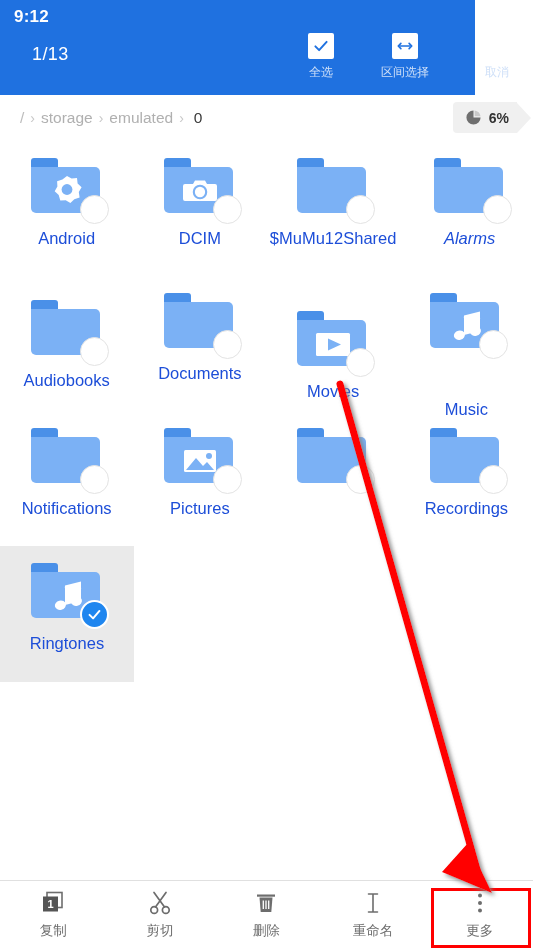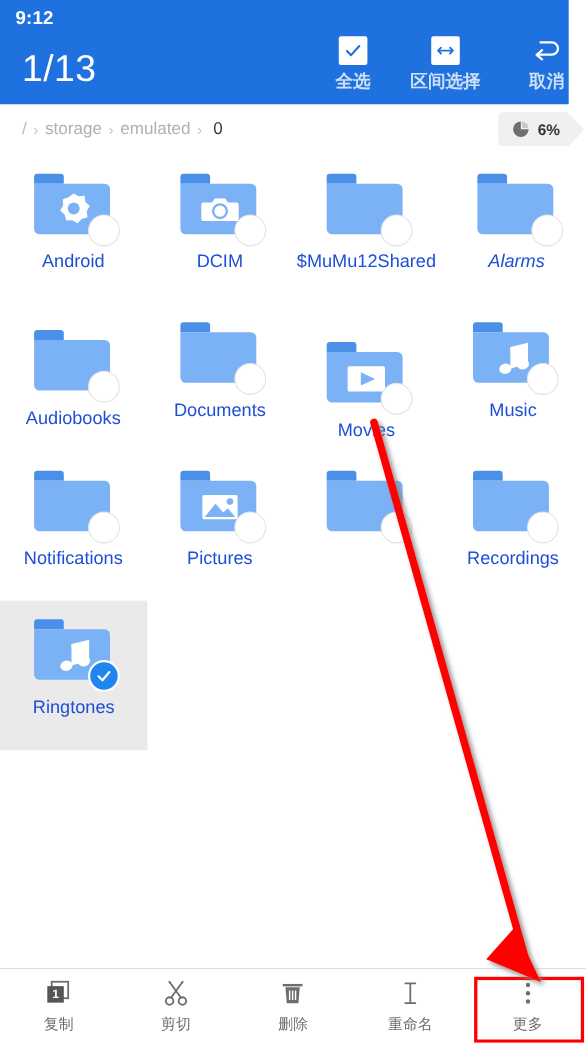--- a/index.html
+++ b/index.html
@@ -5,45 +5,45 @@
   * { margin:0; padding:0; box-sizing:border-box; }
   html, body {
     width:533px; height:948px;
     font-family:"Liberation Sans","DejaVu Sans",sans-serif;
     background:#ffffff; overflow:hidden;
   }
   #app { position:relative; width:533px; height:948px; background:#fff; }
 
   
   .topbar {
-    position:absolute; left:0; top:0; width:517px; height:95px;
+    position:absolute; left:0; top:0; width:475px; height:95px;
     background:#1f71e0;
   }
   .status-time {
     position:absolute; left:14px; top:7px;
     color:#ffffff; font-size:17px; font-weight:bold; letter-spacing:.2px;
   }
   .count-label {
-    position:absolute; left:20px; top:44px;
-    color:#ffffff; font-size:34px; font-weight:normal; letter-spacing:.4px;
+    position:absolute; left:32px; top:44px;
+    color:#ffffff; font-size:18px; font-weight:normal; letter-spacing:.4px;
   }
   .action-group { position:absolute; top:33px; height:56px; }
   .action-btn {
     position:absolute; top:0; width:72px; height:58px;
     display:flex; flex-direction:column; align-items:center;
   }
   .action-btn .glyph-box {
     width:26px; height:26px; background:#ffffff; border-radius:2px;
     display:flex; align-items:center; justify-content:center;
   }
   .action-btn .glyph-plain {
     width:30px; height:26px; display:flex; align-items:center; justify-content:center;
   }
   .action-btn .lbl {
-    margin-top:5px; color:#cfe0f8; font-size:16px; white-space:nowrap;font-weight:bold;
+    margin-top:5px; color:#cfe0f8; font-size:12px; white-space:nowrap;
   }
 
   
   .crumbbar {
     position:absolute; left:0; top:95px; width:533px; height:46px;
     background:#ffffff;
   }
   .crumbs {
     position:absolute; left:20px; top:0; height:46px;
     display:flex; align-items:center; gap:0px;
@@ -266,21 +266,21 @@
             <path d="M4,14 H68 A5,5 0 0 1 73,19 V55 A5,5 0 0 1 68,60 H9 A5,5 0 0 1 4,55 Z" fill="#7bb1f5"></path>
             <g transform="translate(40,38)">
               <rect x="-17" y="-11" width="34" height="23" rx="1.5" fill="#ffffff"></rect>
               <path d="M-5,-5.5 L8,0.5 L-5,6.5 Z" fill="#7bb1f5"></path>
             </g>
           </svg>
           <div class="dot-badge"></div>
         </div>
         <div class="cell-label">Movies</div>
       </div>
-      <div class="cell" style="left: 399.75px; top: 135px;">
+      <div class="cell" style="left: 399.75px; top: 135px; gap: 36px;">
         <div class="folder-wrap">
           <svg class="folder-svg" viewBox="0 0 80 68">
             <path d="M4,8 A3,3 0 0 1 7,5 H28 A3,3 0 0 1 31,8 V14 H4 Z" fill="#4a90e8"></path>
             <path d="M4,14 H68 A5,5 0 0 1 73,19 V55 A5,5 0 0 1 68,60 H9 A5,5 0 0 1 4,55 Z" fill="#7bb1f5"></path>
             <g fill="#ffffff" transform="translate(40,38)">
               <path d="M-2,9 V-10.5 L14,-14.5 V5"></path>
               <rect x="-2" y="-10.5" width="16" height="4.5" transform="rotate(-8 6 -8)"></rect>
               <ellipse cx="-6.6" cy="9.2" rx="5.6" ry="4.6" transform="rotate(-14 -6.6 9.2)"></ellipse>
               <ellipse cx="9.4" cy="5.2" rx="5.6" ry="4.6" transform="rotate(-14 9.4 5.2)"></ellipse>
             </g>

